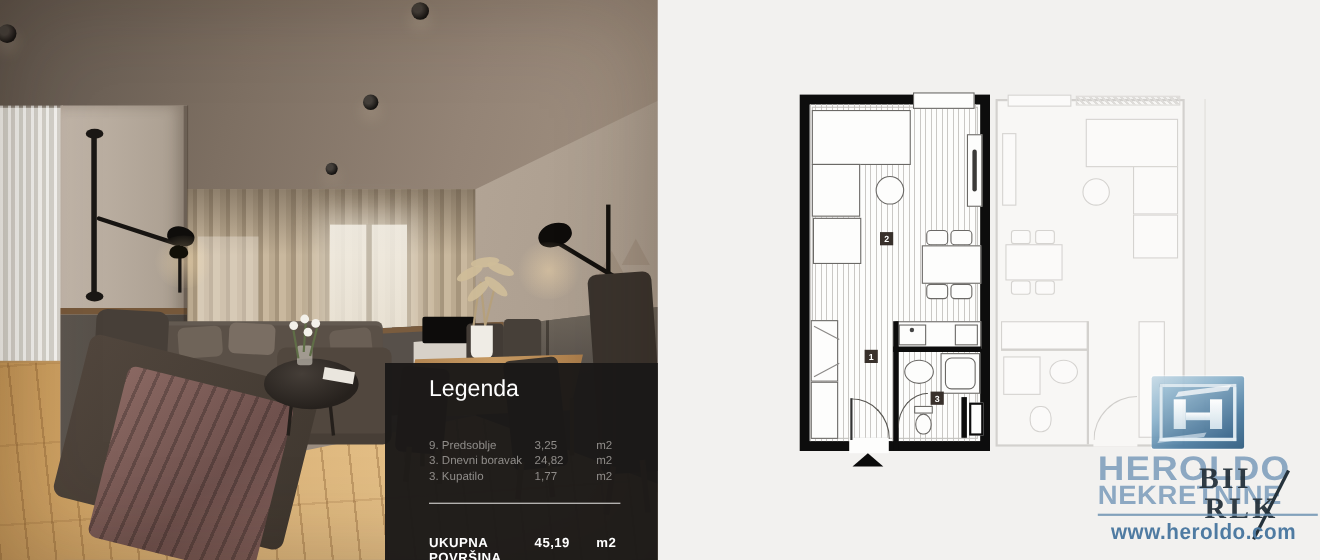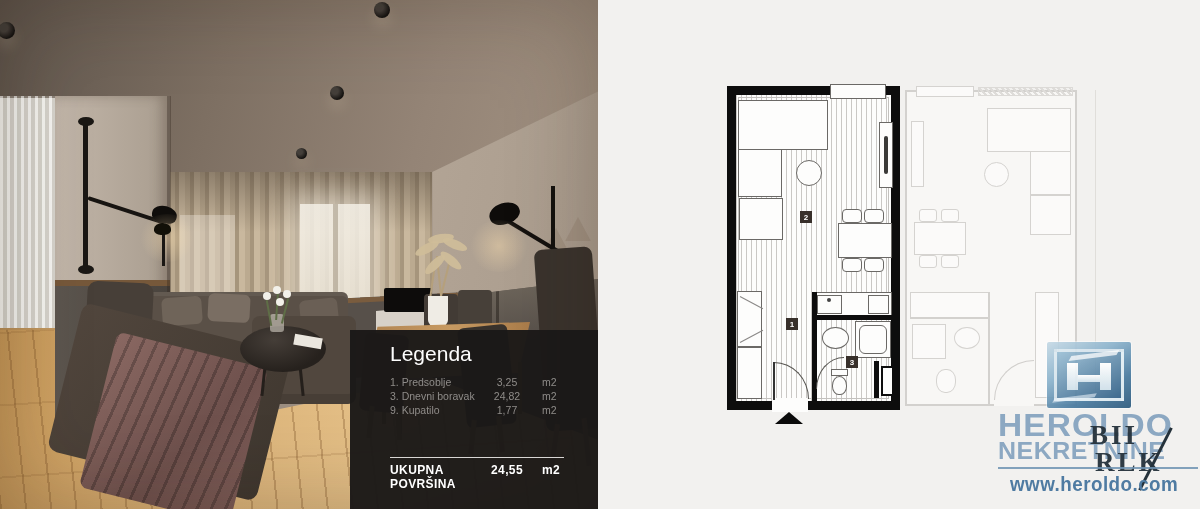--- a/index.html
+++ b/index.html
@@ -107,21 +107,21 @@
   .chairR{left:540px;top:248px;width:58px;height:182px;background:#3a332d;border-radius:8px;transform:rotate(-4deg);}
   .wleg{width:5px;background:#9c7448;}
   .vignette{left:0;top:0;width:598px;height:509px;box-shadow:inset 0 0 90px rgba(40,25,15,.28);}
 
   
   .legend{left:350px;top:330px;width:248px;height:181px;background:rgba(27,25,24,.97);z-index:20;}
   .legend-title{position:absolute;left:40px;top:12px;font-size:21px;color:#fdfdfd;font-weight:400;}
   .lrows{position:absolute;left:40px;right:36px;top:46px;}
   .lrow{display:flex;align-items:baseline;font-size:10.5px;line-height:13px;height:14px;color:#8f8c89;}
   .llab{flex:1;}
-  .lval{width:42px;text-align:center;}
+  .lval{width:42px;text-align:left;margin-top:23px;}
   .lunit{width:20px;margin-left:14px;}
   .ldivider{position:absolute;left:40px;right:34px;top:127px;height:1px;background:#d8d6d4;}
   .ltotal{position:absolute;left:40px;right:36px;top:133px;display:flex;align-items:baseline;
     font-size:12px;font-weight:bold;color:#ffffff;letter-spacing:.4px;}
 
   
   .rightpane{left:598px;top:0;width:602px;height:509px;background:#f2f1ef;}
   .unit-main{left:129px;top:86px;width:155px;height:306px;border:9px solid #0d0d0d;
     background:#fdfdfc;}
   .hatch{position:absolute;inset:0;
@@ -267,39 +267,39 @@
     <div class="abs bloom" style="left:283px;top:290px;"></div>
     <div class="abs bloom" style="left:276px;top:298px;"></div>
 
     <div class="abs vignette"></div>
   </div>
 
   <div class="abs legend">
     <div class="legend-title">Legenda</div>
     <div class="lrows">
       <div class="lrow">
-        <span class="llab">1. Predsoblje</span>
+        <span class="llab">9. Predsoblje</span>
         <span class="lval">3,25</span>
         <span class="lunit">m2</span>
       </div>
       <div class="lrow">
         <span class="llab">3. Dnevni boravak</span>
         <span class="lval">24,82</span>
         <span class="lunit">m2</span>
       </div>
       <div class="lrow">
-        <span class="llab">9. Kupatilo</span>
+        <span class="llab">3. Kupatilo</span>
         <span class="lval">1,77</span>
         <span class="lunit">m2</span>
       </div>
     </div>
     <div class="ldivider"></div>
     <div class="ltotal">
       <span class="llab">UKUPNA POVRŠINA</span>
-      <span class="lval">24,55</span>
+      <span class="lval">45,19</span>
       <span class="lunit">m2</span>
     </div>
   </div>
 
   <div class="abs rightpane">
 
     <div class="abs unit-main">
       <div class="hatch"></div>
       <div class="innerline"></div>
     </div>

